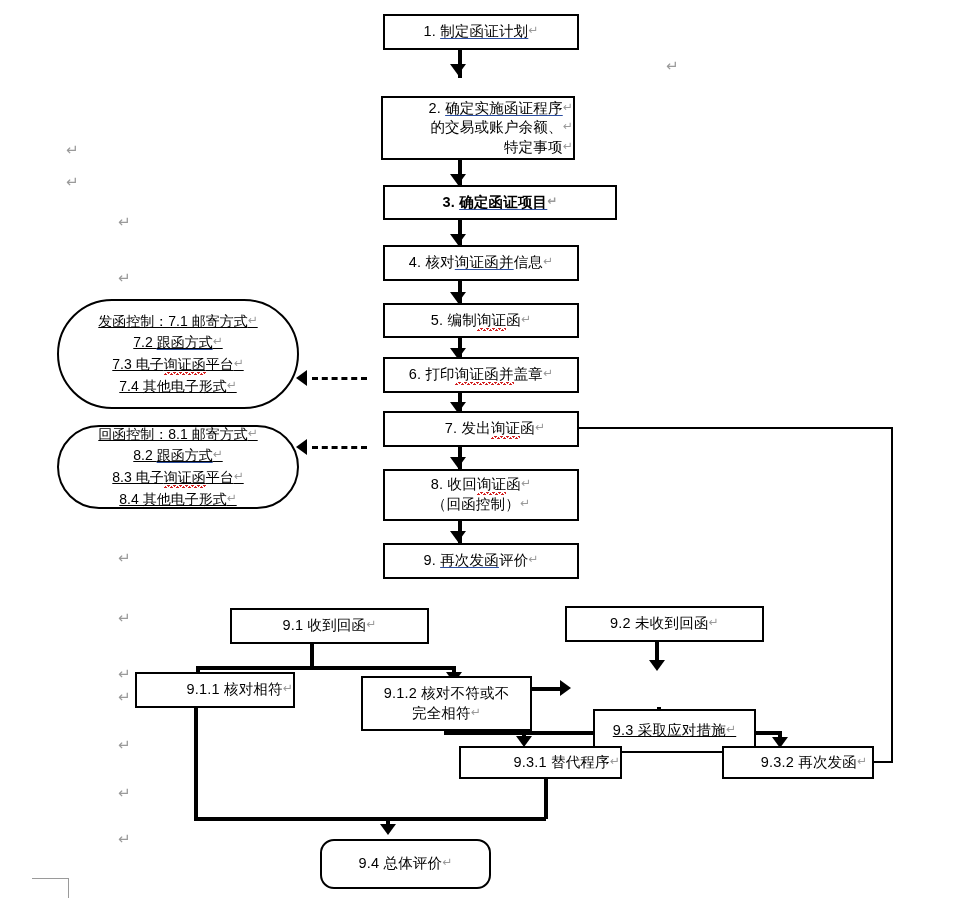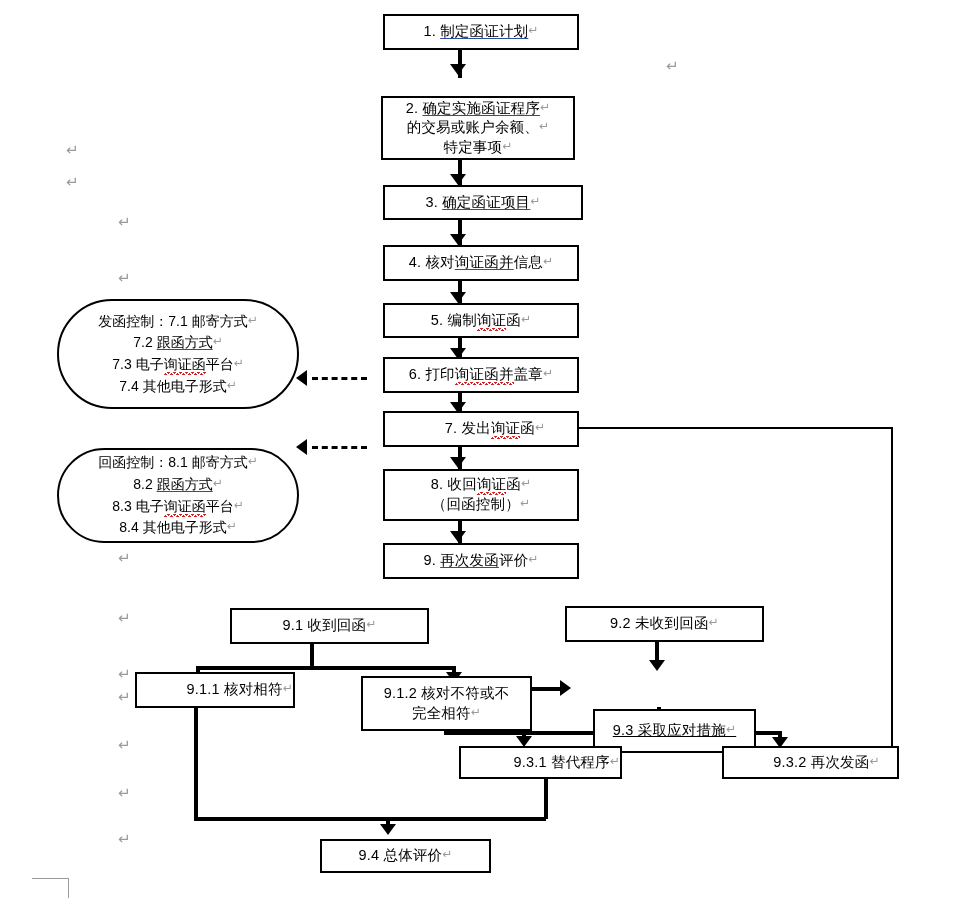--- a/index.html
+++ b/index.html
@@ -12,21 +12,21 @@
         display:flex;align-items:center;justify-content:center;
         text-align:center;box-sizing:border-box;line-height:1.35;
         font-size:14.5px;letter-spacing:.2px;margin-left:17px;}
   .node .txt{display:block;width:100%;white-space:pre-line;}
 
   
   .stadium{position:absolute;border:2.5px solid #000;background:#fff;
            border-radius:999px;display:flex;align-items:center;
            justify-content:center;text-align:center;box-sizing:border-box;
            font-size:14px;line-height:1.55;}
-  .stadium .txt{display:block;white-space:pre-line;}
+  .stadium .txt{display:block;white-space:pre-line;text-decoration:underline;}
 
   
   .ln{position:absolute;background:#000;}
   .lnh{height:4px;}
   .lnv{width:4px;}
   .thin{background:#000;}
   .thin.lnh{height:2px;}
   .thin.lnv{width:2px;}
 
   
@@ -134,25 +134,25 @@
   <div class="ln lnv" style="left:194px;top:705px;height:114px;"></div>
   <div class="ln lnv" style="left:544px;top:779px;height:40px;"></div>
   <div class="ln lnh" style="left:194px;top:817px;width:352px;"></div>
   <div class="ln lnv" style="left:386px;top:817px;height:14px;"></div>
   <div class="ar ar-down" style="left:380px;top:824px;"></div>
 
   <div class="node" style="left:366px;top:14px;width:196px;height:36px;">
     <span class="txt">1.&nbsp;<u class="bl">制定函证计划</u><span class="mk">↵</span></span>
   </div>
 
-  <div class="node" style="left:364px;top:96px;width:194px;height:64px;">
+  <div class="node" style="left:364px;top:96px;width:194px;height:64px;text-align:right;">
     <span class="txt">2.&nbsp;<u class="bl">确定实施函证程序</u><span class="mk">↵</span><br>的交易或账户余额、<span class="mk">↵</span><br>特定事项<span class="mk">↵</span></span>
   </div>
 
-  <div class="node" style="left:366px;top:185px;width:200px;height:35px;">
+  <div class="node" style="left:366px;top:185px;width:234px;height:35px;font-weight:bold;">
     <span class="txt">3.&nbsp;<u class="bl">确定函证项目</u><span class="mk">↵</span></span>
   </div>
 
   <div class="node" style="left:366px;top:245px;width:196px;height:36px;">
     <span class="txt">4.&nbsp;核对<u class="bl">询证函并</u>信息<span class="mk">↵</span></span>
   </div>
 
   <div class="node" style="left:366px;top:303px;width:196px;height:35px;">
     <span class="txt">5.&nbsp;编制<span class="sq">询证</span>函<span class="mk">↵</span></span>
   </div>
@@ -170,21 +170,21 @@
   </div>
 
   <div class="node" style="left:366px;top:543px;width:196px;height:36px;">
     <span class="txt">9.&nbsp;<u class="bl">再次发函</u>评价<span class="mk">↵</span></span>
   </div>
 
   <div class="stadium" style="left:57px;top:299px;width:242px;height:110px;">
     <span class="txt">发函控制：7.1&nbsp;邮寄方式<span class="mk">↵</span><br>7.2&nbsp;<u class="bl">跟函方式</u><span class="mk">↵</span><br>7.3&nbsp;电子<span class="sq">询证函</span>平台<span class="mk">↵</span><br>7.4&nbsp;其他电子形式<span class="mk">↵</span></span>
   </div>
 
-  <div class="stadium" style="left:57px;top:448px;width:242px;height:95px;">
+  <div class="stadium" style="left:57px;top:425px;width:242px;height:84px;">
     <span class="txt">回函控制：8.1&nbsp;邮寄方式<span class="mk">↵</span><br>8.2&nbsp;<u class="bl">跟函方式</u><span class="mk">↵</span><br>8.3&nbsp;电子<span class="sq">询证函</span>平台<span class="mk">↵</span><br>8.4&nbsp;其他电子形式<span class="mk">↵</span></span>
   </div>
 
   <div class="node" style="left:213px;top:608px;width:199px;height:36px;">
     <span class="txt">9.1&nbsp;收到回函<span class="mk">↵</span></span>
   </div>
 
   <div class="node" style="left:548px;top:606px;width:199px;height:36px;">
     <span class="txt">9.2&nbsp;未收到回函<span class="mk">↵</span></span>
   </div>
@@ -198,21 +198,21 @@
   </div>
 
   <div class="node" style="left:576px;top:709px;width:163px;height:44px;text-decoration:underline;">
     <span class="txt">9.3&nbsp;采取应对措施<span class="mk">↵</span></span>
   </div>
 
   <div class="node" style="left:442px;top:746px;width:163px;height:33px;text-align:right;">
     <span class="txt">9.3.1&nbsp;替代程序<span class="mk">↵</span></span>
   </div>
 
-  <div class="node" style="left:705px;top:746px;width:177px;height:33px;padding-left:32px;">
+  <div class="node" style="left:705px;top:746px;width:152px;height:33px;padding-left:32px;">
     <span class="txt">9.3.2&nbsp;再次发函<span class="mk">↵</span></span>
   </div>
 
-  <div class="node" style="left:303px;top:839px;width:171px;height:34px;">
+  <div class="node" style="left:303px;top:839px;width:171px;height:50px;border-radius:14px;">
     <span class="txt">9.4&nbsp;总体评价<span class="mk">↵</span></span>
   </div>
 
 </div>
 
 </body></html>

